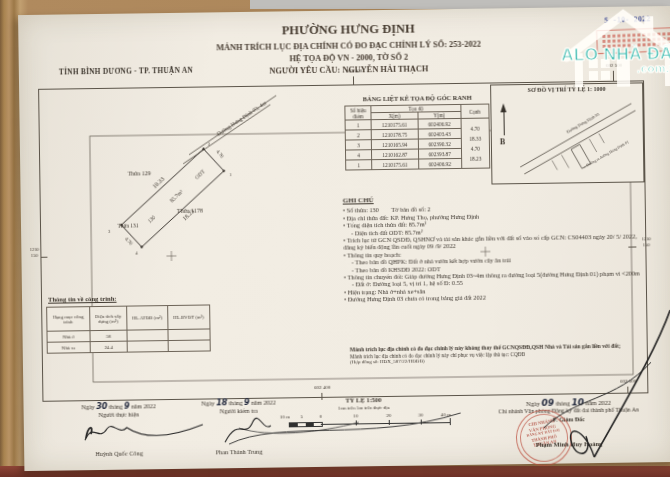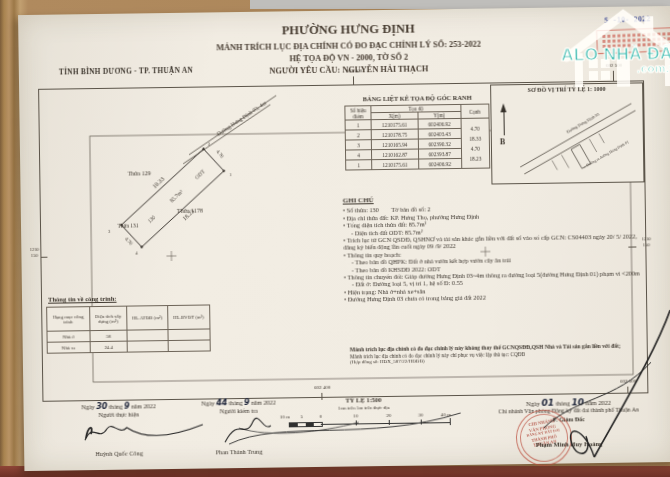--- a/index.html
+++ b/index.html
@@ -230,21 +230,21 @@
       <span>năm 2022</span>
     </div>
     <div class="t c" style="left:35px;top:397px;width:120px;font-size:6.2px">Người thực hiện</div>
     <svg class="abs" style="left:55px;top:404px" width="130" height="30" viewBox="0 0 130 30">
       <path d="M6,22 C14,4 20,24 28,11 C34,3 40,18 48,10 C68,24 98,18 124,8" fill="none" stroke="#262626" stroke-width="1.1"></path>
       <path d="M7,20 C9,8 15,6 12,16" fill="none" stroke="#262626" stroke-width="1.8"></path>
     </svg>
     <div class="t c" style="left:35px;top:436px;width:120px;font-size:6.3px">Huỳnh Quốc Công</div>
 
     <div class="t c" style="left:155px;top:386px;width:120px;font-size:6.2px">
-      <span>Ngày</span> <span class="hand" style="font-size:8px">44</span>
+      <span>Ngày</span> <span class="hand" style="font-size:8px">18</span>
       <span>tháng</span> <span class="hand" style="font-size:8px">9</span>
       <span>năm 2022</span>
     </div>
     <div class="t c" style="left:155px;top:395px;width:120px;font-size:6.2px">Người kiểm tra</div>
     <svg class="abs" style="left:185px;top:396px" width="260" height="42" viewBox="0 0 260 42">
       <path d="M16,34 C30,8 36,32 44,14 C50,2 54,24 62,18" fill="none" stroke="#262626" stroke-width="1.1"></path>
       <path d="M20,36 C70,12 160,36 252,8" fill="none" stroke="#2b2b2b" stroke-width="0.9"></path>
       <path d="M30,20 C60,30 110,26 150,16" fill="none" stroke="#2b2b2b" stroke-width="0.7"></path>
     </svg>
     <div class="t c" style="left:155px;top:436px;width:120px;font-size:6.3px">Phan Thành Trung</div>
@@ -261,21 +261,21 @@
       <span class="t c" style="left:158px;top:0;width:18px;font-size:5px">40 m</span>
       <div class="abs" style="left:10px;top:8px;width:32px;height:3px;border:0.5px solid #333;background:repeating-linear-gradient(90deg,#2e2e2e 0 8px,#efece6 8px 16px)"></div>
       <div class="abs" style="left:42px;top:9.5px;width:130px;height:1px;background:#333"></div>
       <div class="abs" style="left:77px;top:7px;width:1px;height:5px;background:#333"></div>
       <div class="abs" style="left:110px;top:7px;width:1px;height:5px;background:#333"></div>
       <div class="abs" style="left:142px;top:7px;width:1px;height:5px;background:#333"></div>
       <div class="abs" style="left:171px;top:6px;width:1px;height:7px;background:#333"></div>
     </div>
 
     <div class="t c" style="left:455px;top:390px;width:180px;font-size:6.4px">
-      <span>Ngày</span> <span class="hand" style="font-size:9px">01</span>
+      <span>Ngày</span> <span class="hand" style="font-size:9px">09</span>
       <span>tháng</span> <span class="hand" style="font-size:9px">10</span>
       <span>năm 2022</span>
     </div>
     <div class="t c" style="left:445px;top:400px;width:200px;font-size:5.9px">Chi nhánh Văn phòng Đăng ký đất đai thành phố Thuận An</div>
     <div class="t b c" style="left:495px;top:409px;width:100px;font-size:6px">P. Giám Đốc</div>
     <div id="stamp">
       <div class="inner"></div>
       <div class="sl" style="margin-top:9px;font-size:4.5px">CHI NHÁNH</div>
       <div class="sl" style="font-size:4.5px">VĂN PHÒNG</div>
       <div class="sl" style="font-size:3.7px">ĐĂNG KÝ ĐẤT ĐAI</div>

